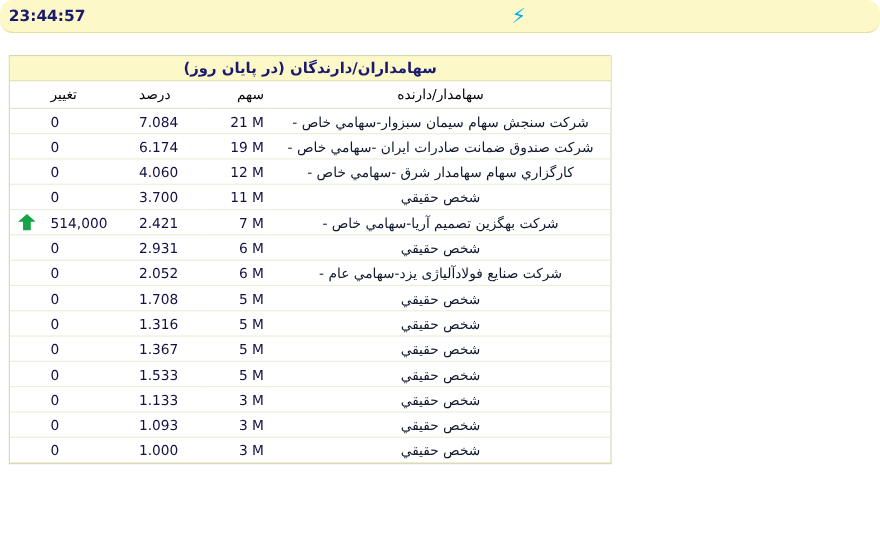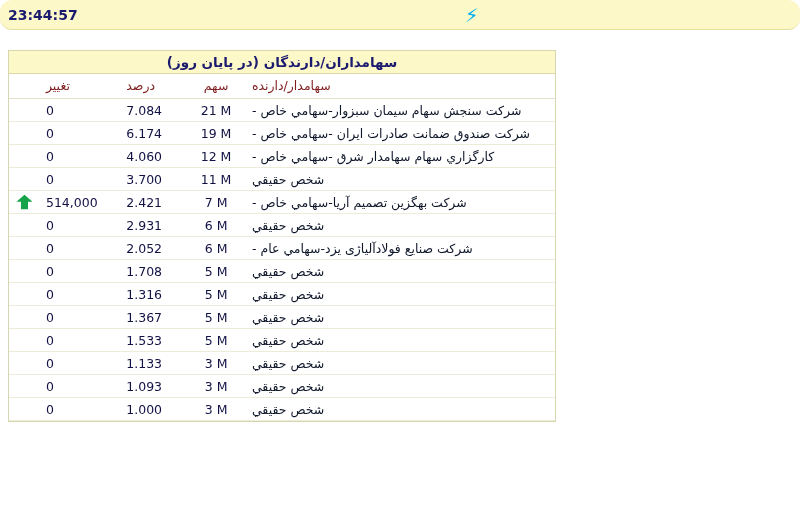--- a/index.html
+++ b/index.html
@@ -88,38 +88,38 @@
 
   .table {
     width: 100%;
     border-collapse: collapse;
     direction: rtl;
     table-layout: fixed;
   }
   .table th {
     font-size: 12.5px;
     font-weight: normal;
-    color: #7f1d1d;
+    color: #000000;
     padding: 4px 6px 5px 6px;
     background: #ffffff;
     border-bottom: 1px solid #e2e2cc;
     white-space: nowrap;
   }
   .table td {
     font-size: 12.5px;
     color: #1a1a6e;
     padding: 3px 6px;
     border-bottom: 1px solid #ececd8;
     white-space: nowrap;
     height: 23px;
   }
 
   
-  .col-name   { width: 300px; text-align: left; }
-  .col-share  { width: 58px;  text-align: center; direction: ltr; }
+  .col-name   { width: 300px; text-align: center; }
+  .col-share  { width: 58px;  text-align: right; direction: ltr; }
   .col-pct    { width: 64px;  text-align: left; direction: ltr; }
   .col-chg    { width: 78px;  text-align: left; direction: ltr; }
   .col-arrow  { width: 30px;  text-align: center; }
 
   td.col-name { color: #0f172a; }
   td.col-share, td.col-pct, td.col-chg { color: #111144; }
 
   .arrow-up {
     display: inline-block;
     width: 16px; height: 16px;

